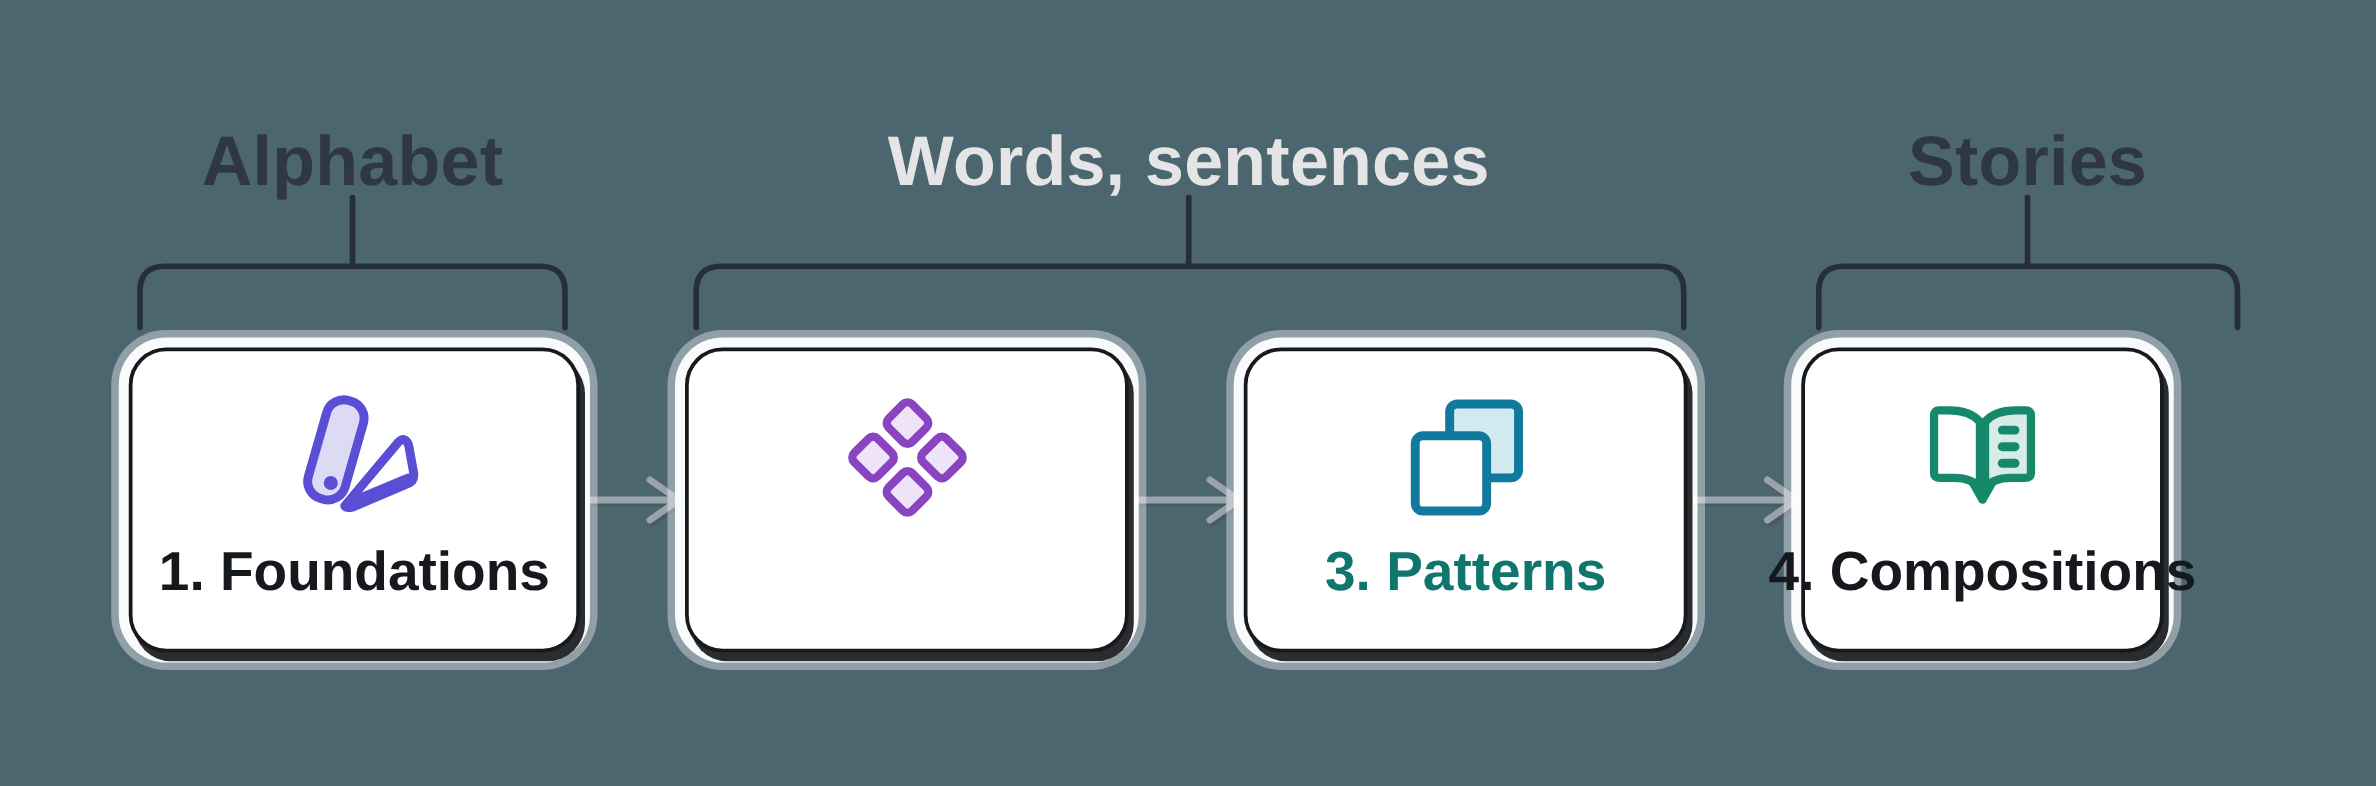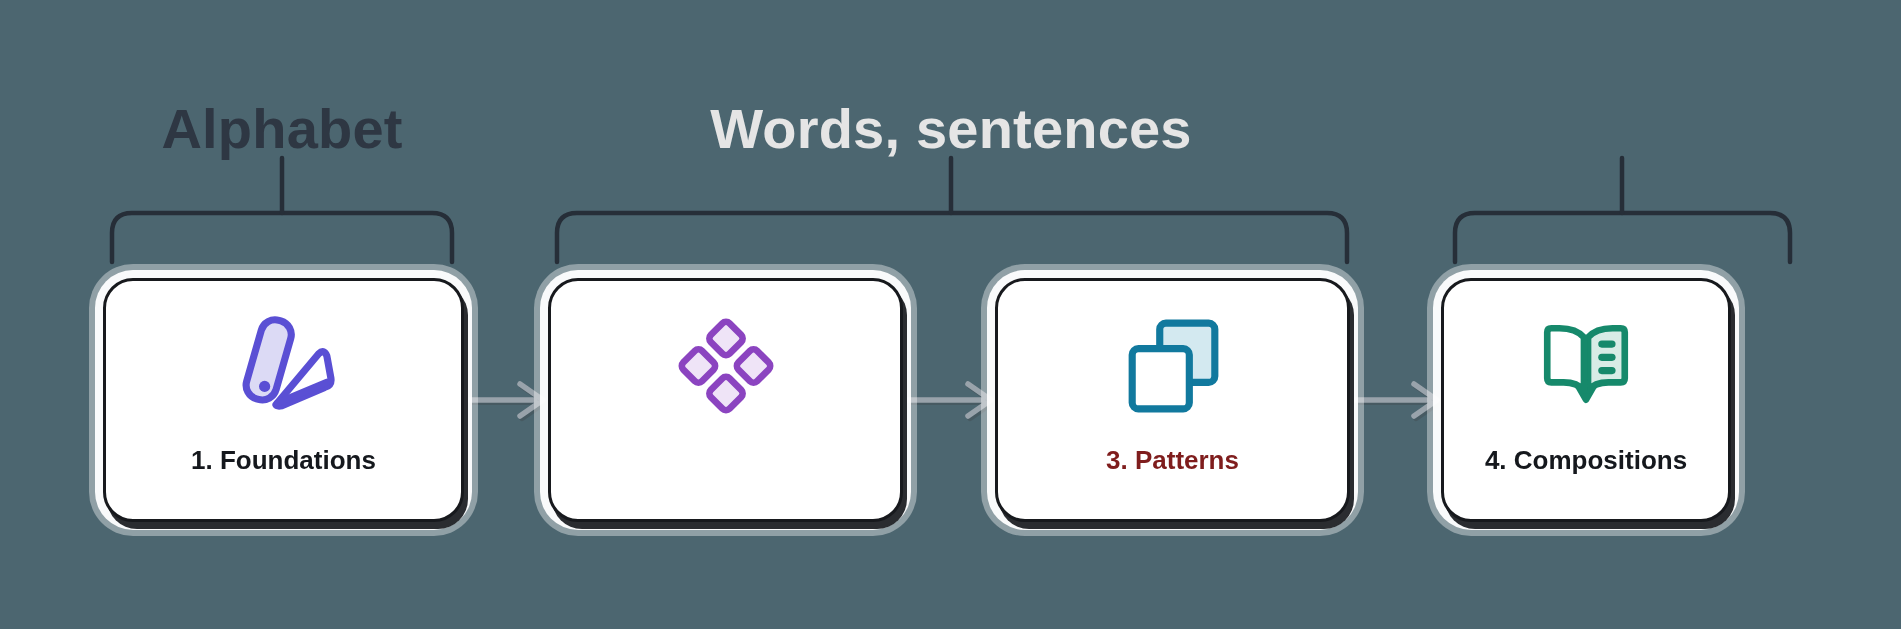--- a/index.html
+++ b/index.html
@@ -44,22 +44,22 @@
     padding-top: 34px;
   }
   .card.c1 { left: 103px; width: 361px; }
   .card.c2 { left: 548px; width: 355px; }
   .card.c3 { left: 995px; width: 355px; }
   .card.c4 { left: 1441px; width: 290px; }
 
   .card .icon { width: 102px; height: 102px; }
 
   .card .title {
-    margin-top: 28px;
-    font-size: 26px;
+    margin-top: 16px;
+    font-size: 44px;
     font-weight: 600;
     white-space: nowrap;
   }
 </style>
 </head>
 <body>
 
 <div class="stage" style="background: rgb(76, 102, 112);">
 
   <svg class="connectors" viewBox="0 0 1901 629" fill="none">
@@ -90,20 +90,21 @@
     </g>
 
     <g stroke-linecap="round" stroke-linejoin="round" fill="none">
       <path d="M1357 402 H1431 M1416 386 L1439 402 L1416 418" stroke-width="6" opacity="0.45" stroke="#434b53"></path>
       <path d="M1355 400 H1429 M1414 384 L1437 400 L1414 416" stroke-width="5.5" stroke="#99a3ab"></path>
     </g>
   </svg>
 
   <div class="group-label l1" style="color: rgb(46, 55, 67);">Alphabet</div>
   <div class="group-label l2" style="color: #e5e5e5;">Words, sentences</div>
+  <div class="group-label l3" style="color: rgb(46, 55, 67);">Stories</div>
 
   <div class="card c1">
     <svg class="icon" viewBox="0 0 100 100" fill="none">
       <g stroke-width="7" stroke-linecap="round" stroke-linejoin="round" stroke="#5a4fd4">
         <path d="M42 88 L84 38 Q89 33 92 40 L96 62 Q97 69 90 71 L48 89 Q43 90 42 88 Z" fill="#ffffff"></path>
         <path d="M44 86 L92 66"></path>
         <rect x="20" y="4" width="30" height="80" rx="14" transform="rotate(16 35 44)" fill="#dcdaf5"></rect>
         <circle cx="31" cy="70" r="5.5" stroke="none" fill="#5a4fd4"></circle>
       </g>
     </svg>
@@ -121,21 +122,21 @@
     </svg>
   </div>
 
   <div class="card c3">
     <svg class="icon" viewBox="0 0 100 100" fill="none">
       <g stroke-width="7" stroke-linejoin="round" stroke="#11799e">
         <rect x="37" y="8" width="54" height="58" rx="6" fill="#d3e9f0"></rect>
         <rect x="10" y="33" width="56" height="59" rx="6" fill="#ffffff"></rect>
       </g>
     </svg>
-    <div class="title" style="color: #7f1d1d;">3. Patterns</div>
+    <div class="title" style="color: #0f766e;">3. Patterns</div>
   </div>
 
   <div class="card c4">
     <svg class="icon" viewBox="0 0 100 100" fill="none">
       <g stroke-width="6.5" stroke-linecap="round" stroke-linejoin="round" stroke="#16896b">
         <path d="M42 69 L50 83 L58 69 Z" fill="#16896b"></path>
         <path d="M52 22 C58 15 66 13 76 13 L84 13 Q88 13 88 17 L88 62 Q88 66 84 66 L72 66 C63 66 56 69 52 74 Z" fill="#d8ece6"></path>
         <path d="M48 22 C42 15 34 13 24 13 L16 13 Q12 13 12 17 L12 62 Q12 66 16 66 L28 66 C37 66 44 69 48 74 Z" fill="#ffffff"></path>
         <rect x="62" y="25" width="17" height="7" rx="3.5" stroke="none" fill="#16896b"></rect>
         <rect x="62" y="38" width="17" height="7" rx="3.5" stroke="none" fill="#16896b"></rect>

